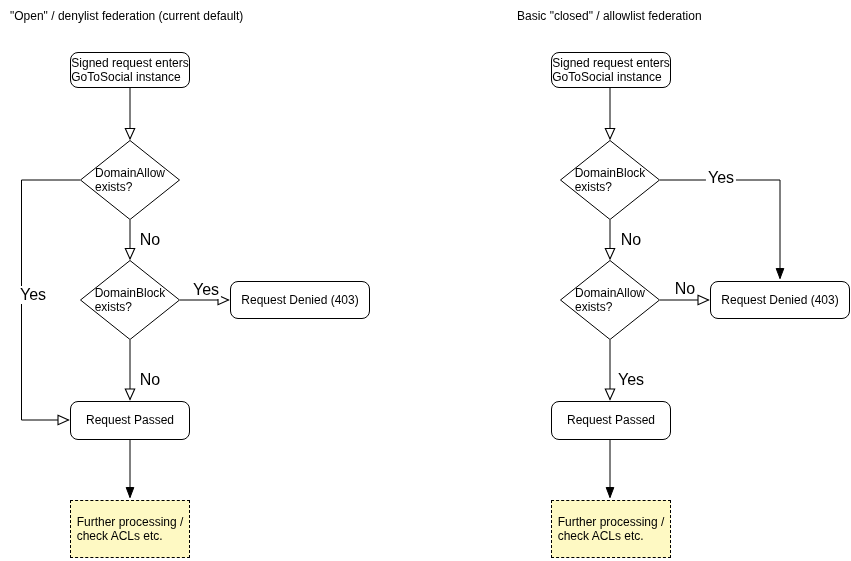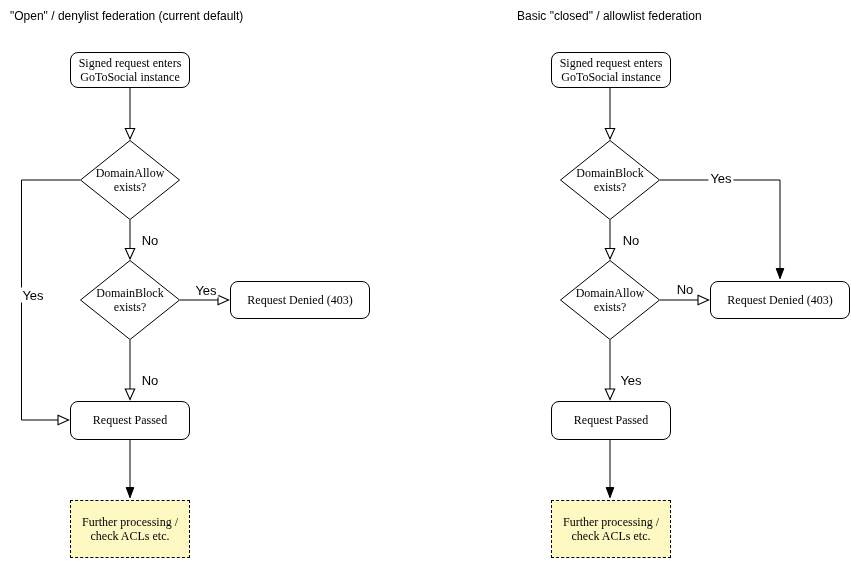--- a/index.html
+++ b/index.html
@@ -17,44 +17,42 @@
     font-size: 12px;
     line-height: 14px;
     white-space: nowrap;
   }
   #edges { position: absolute; left: 0; top: 0; }
   .node {
     position: absolute;
     display: flex;
     align-items: center;
     justify-content: center;
-    text-align: center;
     font-size: 12px;
     line-height: 1.18;
     box-sizing: border-box;
-    font-family: Liberation Serif, serif;
   }
   .box {
     background: #ffffff;
     border: 1px solid #000000;
     border-radius: 8px;
   }
   .dashedbox {
     background: #fef9c3;
     border: 1px dashed #000000;
   }
   .diamond { background: transparent; }
   .diamond svg { position: absolute; left: 0; top: 0; }
   .diamond .node-label { position: relative; }
   .node-label { white-space: pre-line; }
   .edge-label {
     position: absolute;
     transform: translate(-50%, -50%);
     background: #ffffff;
-    font-size: 13px;
+    font-size: 16px;
     line-height: 1;
     padding: 1px 2px;
     white-space: nowrap;
   }
 </style>
 </head>
 <body>
 
 <div class="canvas">
 

